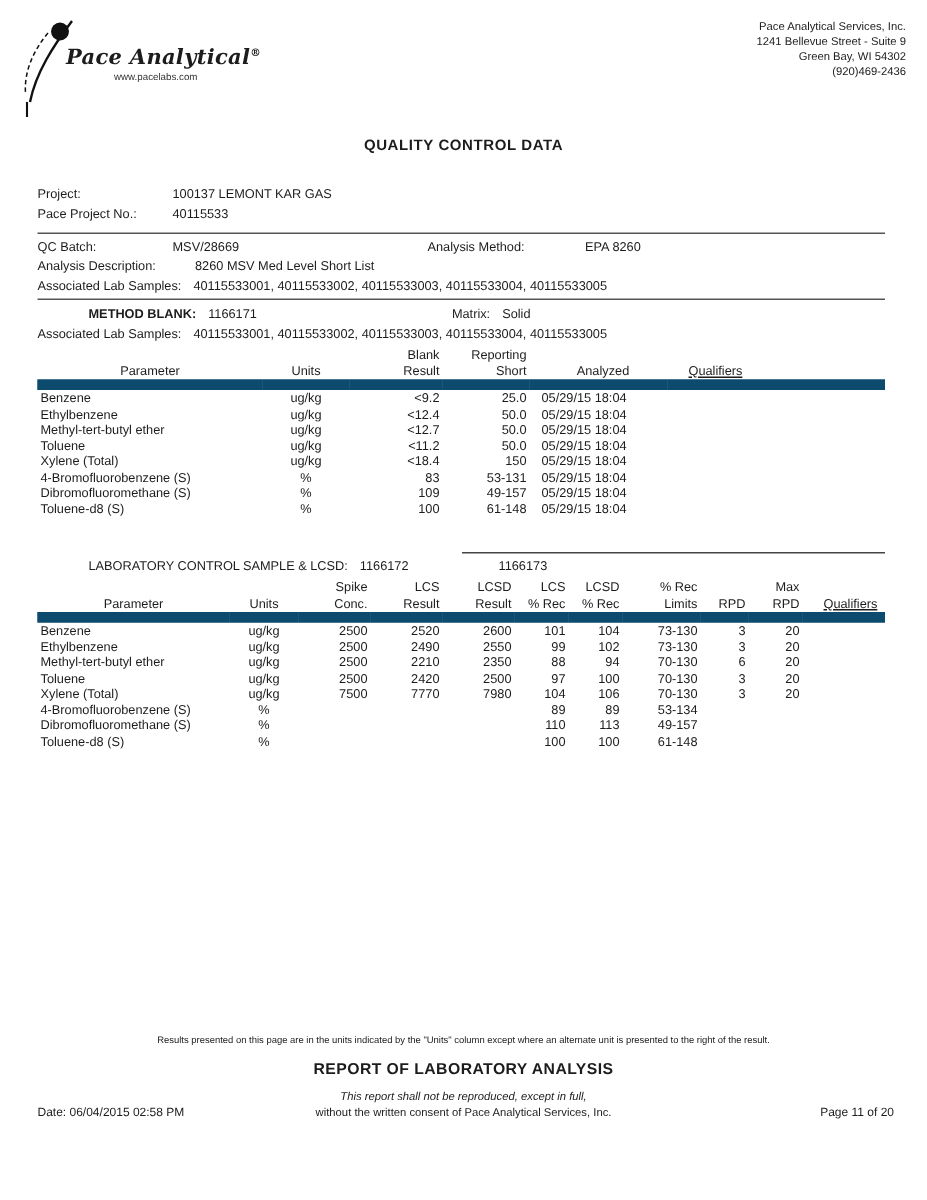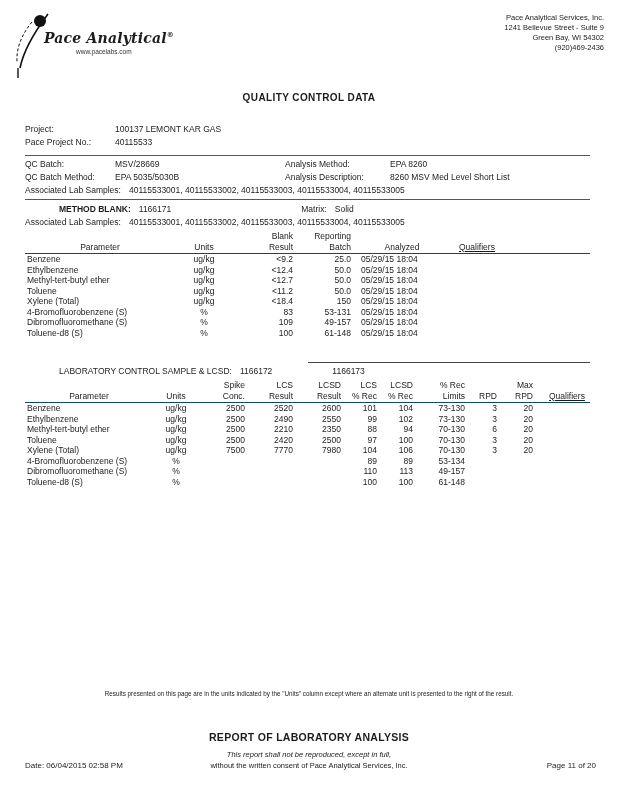--- a/index.html
+++ b/index.html
@@ -37,35 +37,35 @@
   .rule.half { margin-left:50%; border-top:1px solid #444; }
 
   
   .sect { display:flex; line-height:13px; margin-top:3px;padding-left:34px; }
   .sect .st { font-weight:bold; }
   .gap8 { width:8px; }
 
   
   table { border-collapse:collapse; width:100%; table-layout:fixed; margin-top:2px; }
   td { font-size:8.5px; line-height:10.5px; padding:0 2px; overflow:hidden; white-space:nowrap; }
-  thead tr.h-bot td { border-bottom:1px solid #0c4a6e; padding-bottom:1px; }
+  thead tr.h-bot td { border-bottom:7px solid #0c4a6e; padding-bottom:1px; }
   .c-param { text-align:left; }
   thead .c-param { text-align:center; }
   .c-units { text-align:center; }
   .c-num { text-align:right; }
   .c-lim { text-align:right; }
   .c-date { text-align:left; padding-left:8px; }
   thead .c-date { text-align:center; }
   .c-qual { text-align:left; padding-left:14px; }
   thead .c-qual { text-align:left;text-decoration:underline; }
 
   
   .footer { position:absolute; left:0; right:0; bottom:0; height:110px; }
   .footnote { text-align:center; font-size:6.3px; color:#222; }
-  .rpt-title { text-align:center; font-weight:bold; font-size:10.5px; margin-top:34px; letter-spacing:.3px; }
+  .rpt-title { text-align:center; font-weight:bold; font-size:10.5px; margin-top:10px; letter-spacing:.3px; }
   .disc1 { text-align:center; font-size:7.5px; margin-top:7px;font-style:italic; }
   .foot-row { position:relative; margin-top:2px; height:14px; }
   .foot-date { position:absolute; left:25px; top:0; font-size:8px; }
   .foot-disc2 { text-align:center; font-size:7.5px; }
   .foot-page { position:absolute; right:22px; top:0; font-size:8px; }
 </style>
 </head>
 <body>
 
 <div class="page">
@@ -113,24 +113,20 @@
         <div class="left">
           <span class="lbl">QC Batch:</span>
           <span>MSV/28669</span>
         </div>
         <div class="right">
           <span class="lbl">Analysis Method:</span>
           <span>EPA 8260</span>
         </div>
       </div>
       <div class="two-col">
-        <div class="left">
-          <span class="lbl">QC Batch Method:</span>
-          <span>EPA 5035/5030B</span>
-        </div>
         <div class="right">
           <span class="lbl">Analysis Description:</span>
           <span>8260 MSV Med Level Short List</span>
         </div>
       </div>
       <div class="row">
         <span style="margin-right:8px">Associated Lab Samples:</span>
         <span>40115533001, 40115533002, 40115533003, 40115533004, 40115533005</span>
       </div>
     </div>
@@ -167,21 +163,21 @@
               <td class="c-units"></td>
               <td class="c-num">Blank</td>
               <td class="c-num">Reporting</td>
               <td class="c-date"></td>
               <td class="c-qual"></td>
             </tr>
             <tr class="h-bot">
               <td class="c-param">Parameter</td>
               <td class="c-units">Units</td>
               <td class="c-num">Result</td>
-              <td class="c-num">Batch</td>
+              <td class="c-num">Short</td>
               <td class="c-date">Analyzed</td>
               <td class="c-qual">Qualifiers</td>
             </tr>
           </thead>
         <tbody>
             <tr class="data-row">
               <td class="c-param">Benzene</td>
               <td class="c-units">ug/kg</td>
               <td class="c-num">&lt;9.2</td>
               <td class="c-num">25.0</td>

